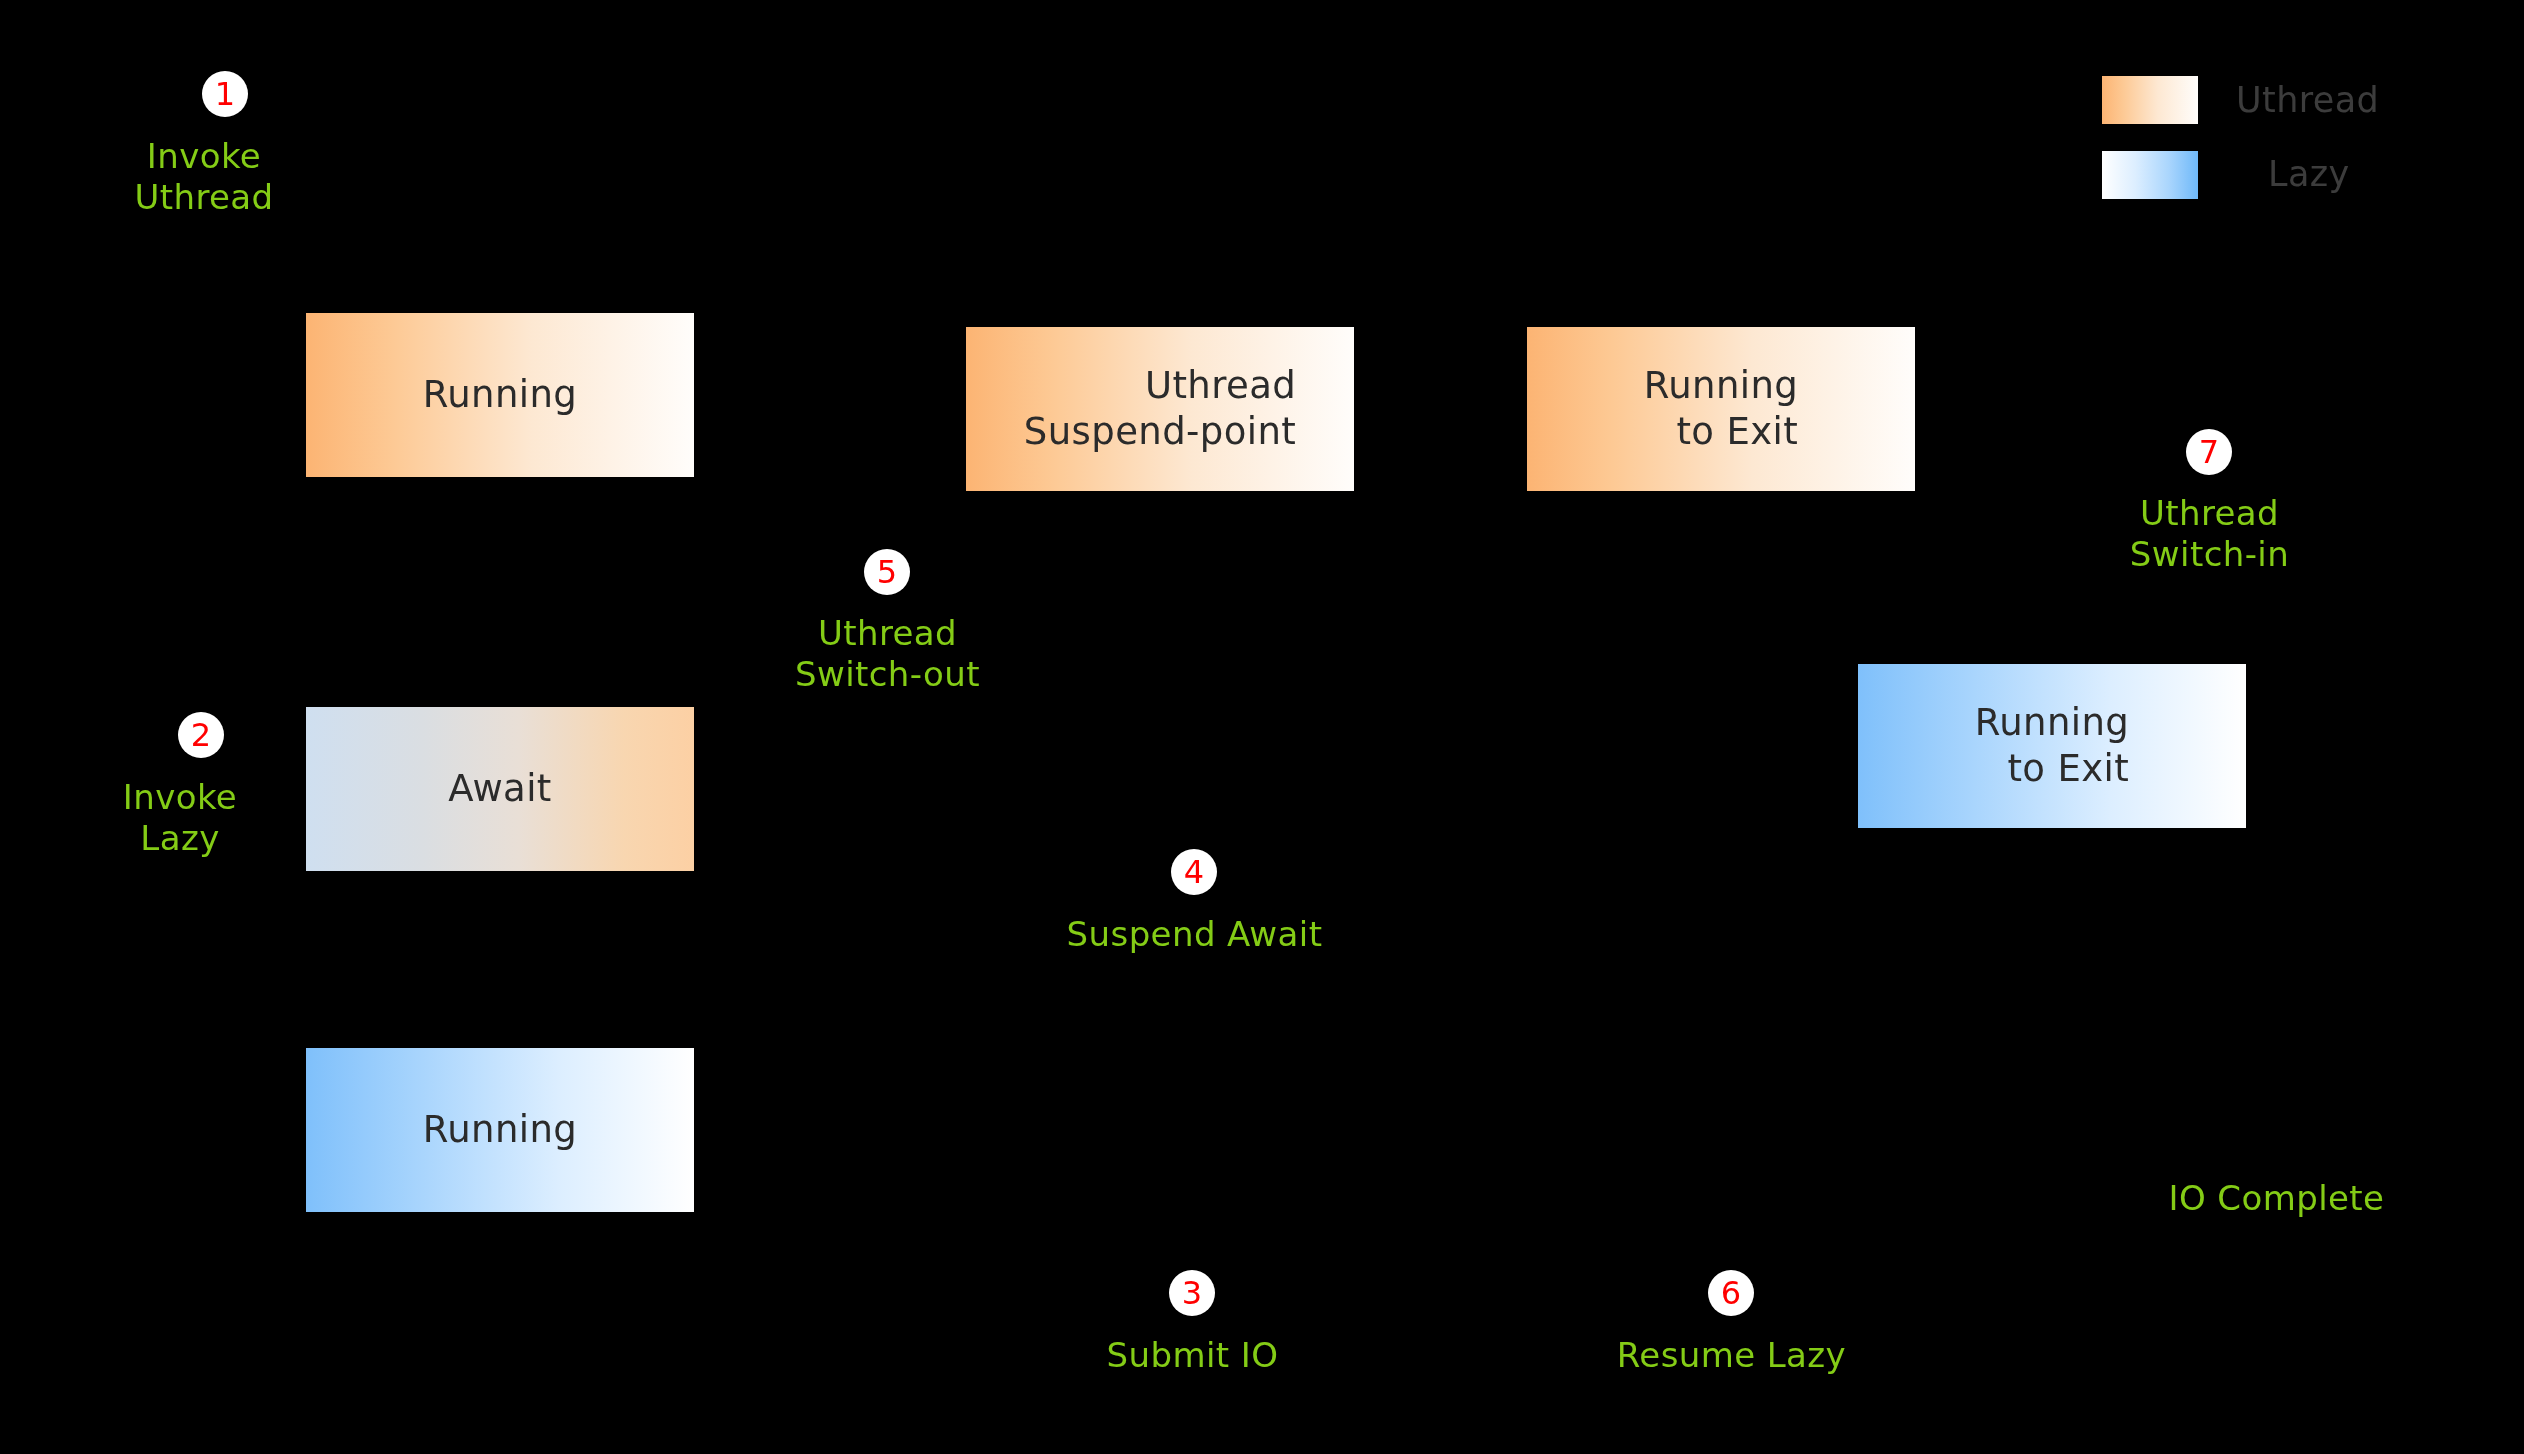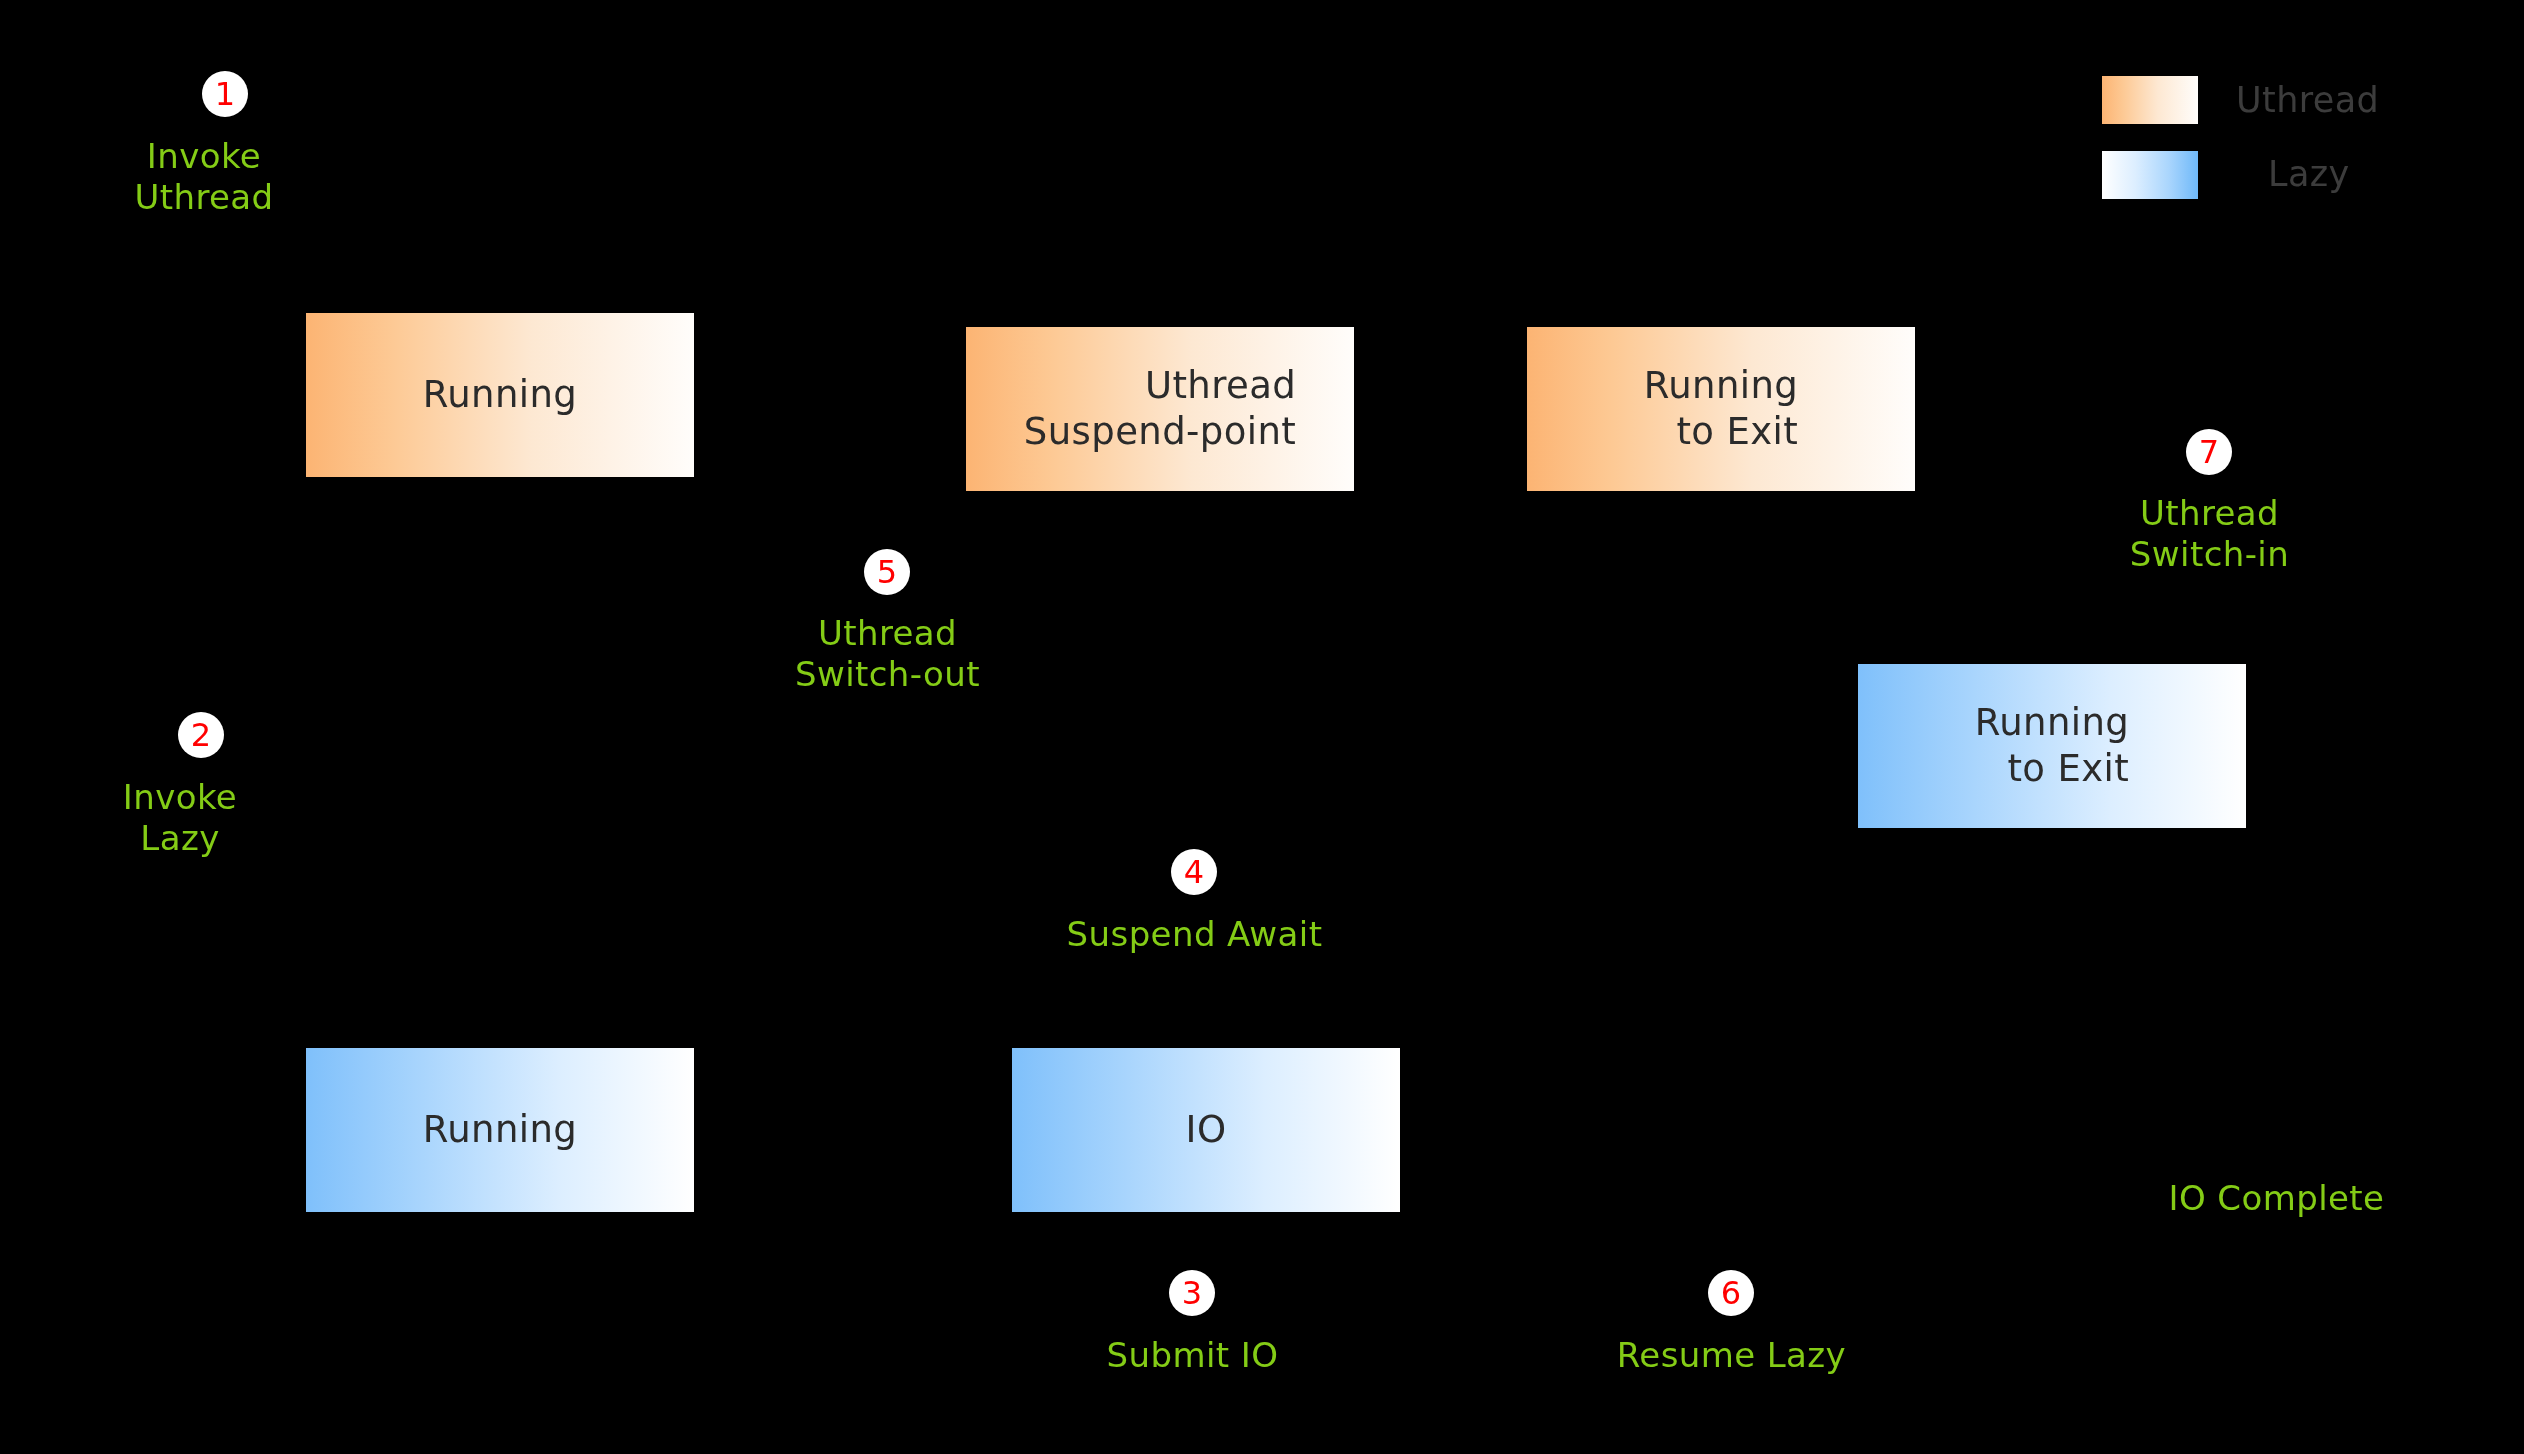--- a/index.html
+++ b/index.html
@@ -84,24 +84,24 @@
 </head>
 <body>
 
 <div id="stage">
 
   <div class="state-box grad-uthread" style="left: 306px; top: 313px; width: 388px; height: 164px;">Running</div>
   <div class="state-box grad-uthread" style="left: 966px; top: 327px; width: 388px; height: 164px;">Uthread
 Suspend-point</div>
   <div class="state-box grad-uthread" style="left: 1527px; top: 327px; width: 388px; height: 164px;">Running
 to Exit</div>
+  <div class="state-box grad-mixed" style="left: 306px; top: 707px; width: 388px; height: 164px;">Await</div>
   <div class="state-box grad-lazy" style="left: 1858px; top: 664px; width: 388px; height: 164px;">Running
 to Exit</div>
   <div class="state-box grad-lazy" style="left: 306px; top: 1048px; width: 388px; height: 164px;">Running</div>
-  <div class="state-box grad-lazy" style="left: 1012px; top: 1048px; width: 388px; height: 164px;">IO</div>
 
   <div class="step-circle" style="left: 202px; top: 71px;">1</div>
   <div class="anno-label" style="left: 104px; top: 136px; width: 200px;">Invoke
 Uthread</div>
 
   <div class="step-circle" style="left: 178px; top: 712px;">2</div>
   <div class="anno-label" style="left: 80px; top: 777px; width: 200px;">Invoke
 Lazy</div>
 
   <div class="step-circle" style="left: 1169px; top: 1270px;">3</div>

